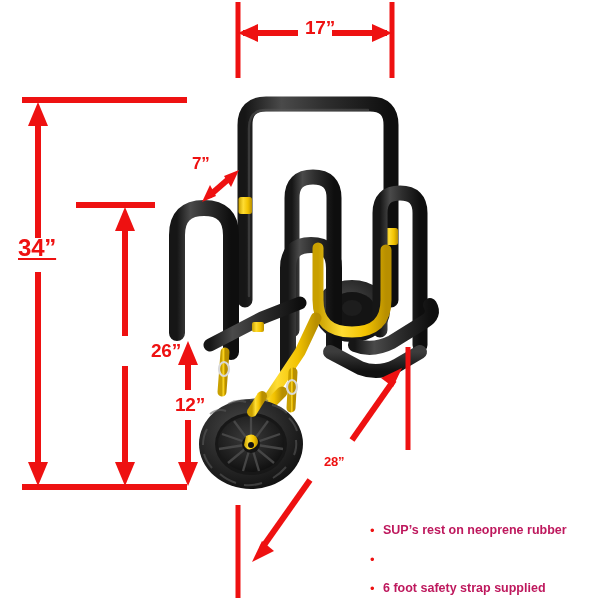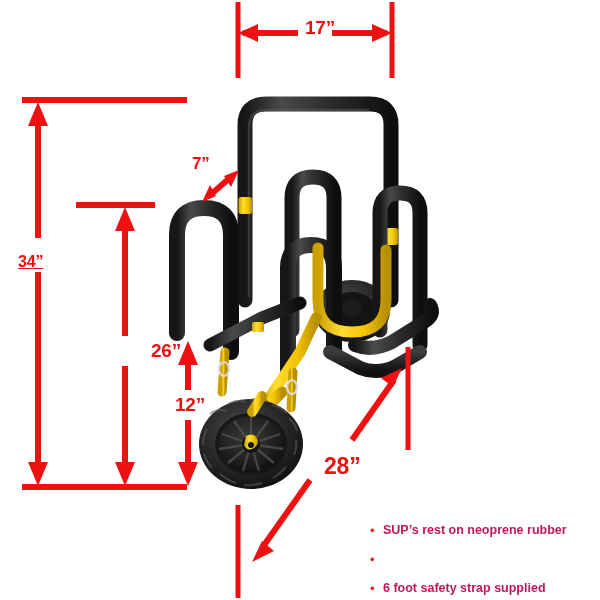--- a/index.html
+++ b/index.html
@@ -13,25 +13,25 @@
   #cart-layer{z-index:2;}
   #anno-layer{z-index:3;}
   .dim-label{
     position:absolute;z-index:4;
     color:#ee1111;font-weight:bold;
     font-family:"Liberation Sans", sans-serif;
     white-space:nowrap;line-height:1;
     letter-spacing:-0.2px;
   }
   #label-17{left:305px;top:18px;font-size:19px;}
-  #label-34{left:18px;top:254px;font-size:16px;text-decoration:underline;}
+  #label-34{left:18px;top:236px;font-size:24px;text-decoration:underline;}
   #label-26{left:115px;top:341px;font-size:19px;margin-left:36px;}
   #label-12{left:175px;top:395px;font-size:19px;}
   #label-7{left:192px;top:155px;font-size:17px;}
-  #label-28{left:324px;top:455px;font-size:23px;}
+  #label-28{left:324px;top:455px;font-size:13px;}
 
   #features{
     position:absolute;left:370px;top:523px;width:225px;z-index:5;
   }
   .feature-row{
     display:flex;align-items:flex-start;margin-bottom:14px;
   }
   .bullet{
     color:#ee1111;font-size:13px;line-height:15px;
     width:13px;flex:0 0 13px;text-align:left;

